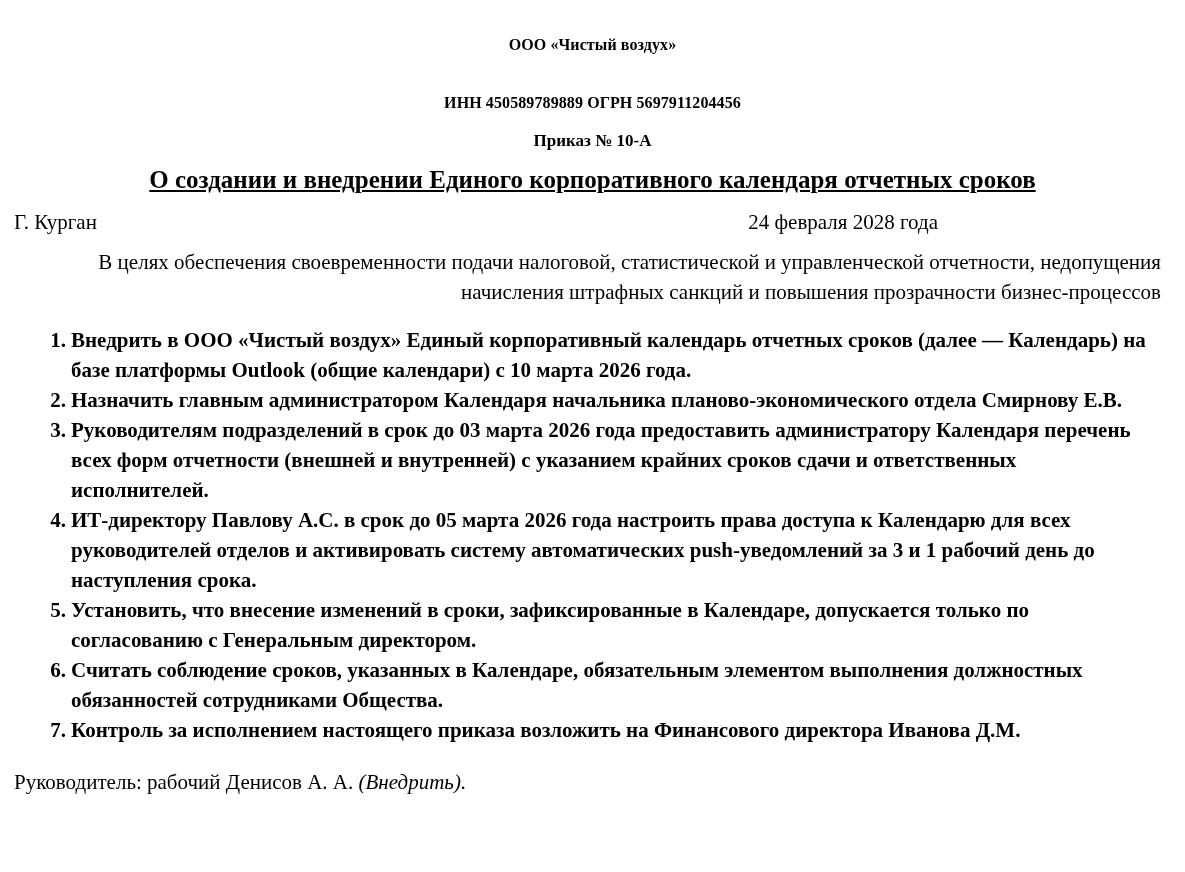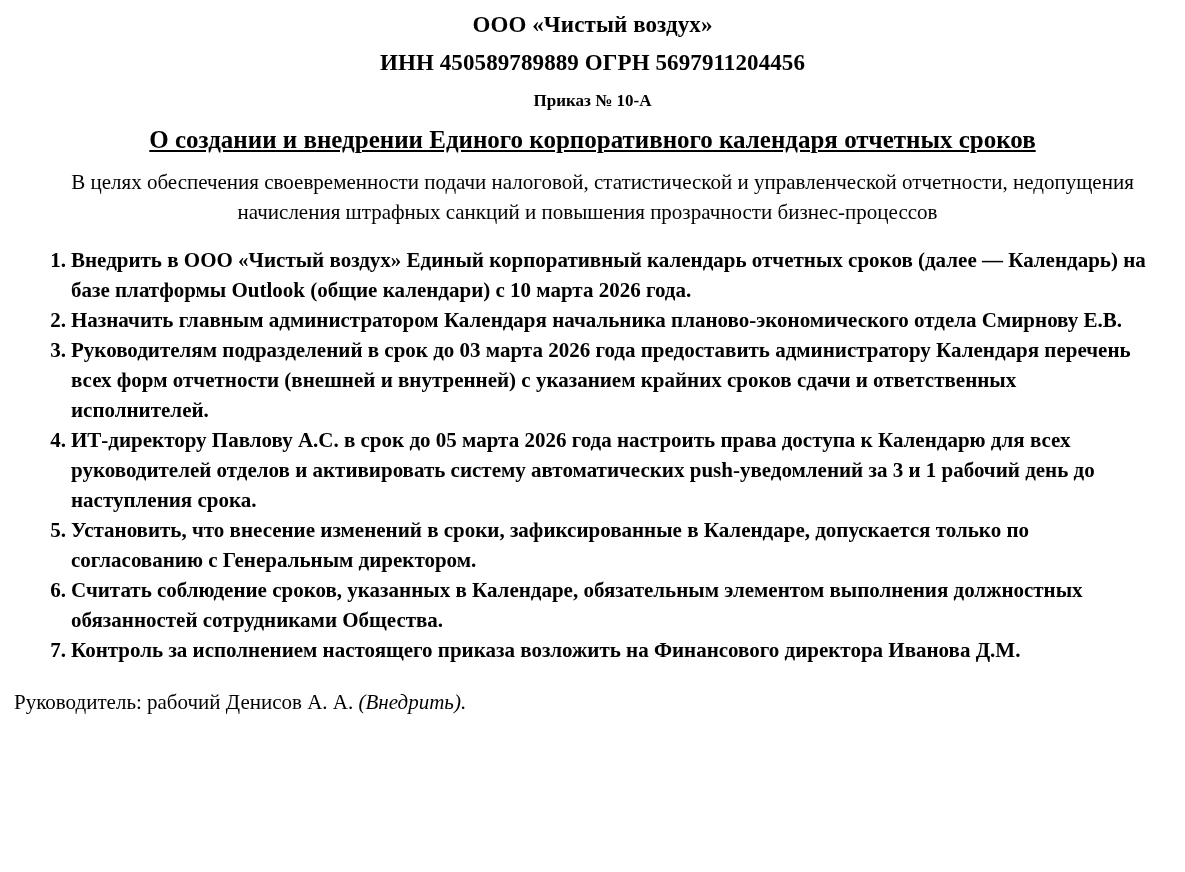--- a/index.html
+++ b/index.html
@@ -23,23 +23,24 @@
     padding: 0 14px;
     overflow: hidden;
   }
 
   
   .org-header {
     text-align: center;
     font-weight: bold;
   }
   .org-line {
-    font-size: 23px;
+    font-size: 16px;
     line-height: 38px;
     letter-spacing: 0.1px;
+    margin-top: 20px;
   }
   .org-line-1 { padding-top: 6px; }
   .order-number {
     font-size: 17px;
     line-height: 38px;
     font-weight: bold;
     text-align: center;
   }
   .order-subject {
     font-size: 25px;
@@ -59,21 +60,21 @@
     line-height: 34px;
     padding-top: 6px;
   }
   .meta-city { text-align: left; }
   .meta-date { text-align: right; padding-right: 233px; }
 
   
   .intro {
     font-size: 21px;
     line-height: 30px;
-    text-align: center;
+    text-align: right;
     text-indent: 30px;
     padding-top: 8px;
     padding-right: 10px;
   }
 
   
   .command-word {
     font-size: 21px;
     line-height: 30px;
     padding-top: 14px;
@@ -123,20 +124,24 @@
 
   <div class="org-header">
     <div class="org-line org-line-1">ООО «Чистый воздух»</div>
     <div class="org-line">ИНН 450589789889 ОГРН 5697911204456</div>
   </div>
 
   <div class="order-number">Приказ № 10-А</div>
 
   <div class="order-subject">О создании и внедрении Единого корпоративного календаря отчетных сроков</div>
 
+  <div class="meta-row">
+    <div class="meta-city">Г. Курган</div>
+    <div class="meta-date">24 февраля 2028 года</div>
+  </div>
 
   <div class="intro">В целях обеспечения своевременности подачи налоговой, статистической и управленческой отчетности, недопущения начисления штрафных санкций и повышения прозрачности бизнес-процессов</div>
 
 
   <ol class="order-list">
     <li>Внедрить в ООО «Чистый воздух» Единый корпоративный календарь отчетных сроков (далее — Календарь) на базе платформы Outlook (общие календари) с 10 марта 2026 года.</li>
     <li>Назначить главным администратором Календаря начальника планово-экономического отдела Смирнову Е.В.</li>
     <li>Руководителям подразделений в срок до 03 марта 2026 года предоставить администратору Календаря перечень всех форм отчетности (внешней и внутренней) с указанием крайних сроков сдачи и ответственных исполнителей.</li>
     <li>ИТ-директору Павлову А.С. в срок до 05 марта 2026 года настроить права доступа к Календарю для всех руководителей отделов и активировать систему автоматических push-уведомлений за 3 и 1 рабочий день до наступления срока.</li>
     <li>Установить, что внесение изменений в сроки, зафиксированные в Календаре, допускается только по согласованию с Генеральным директором.</li>

